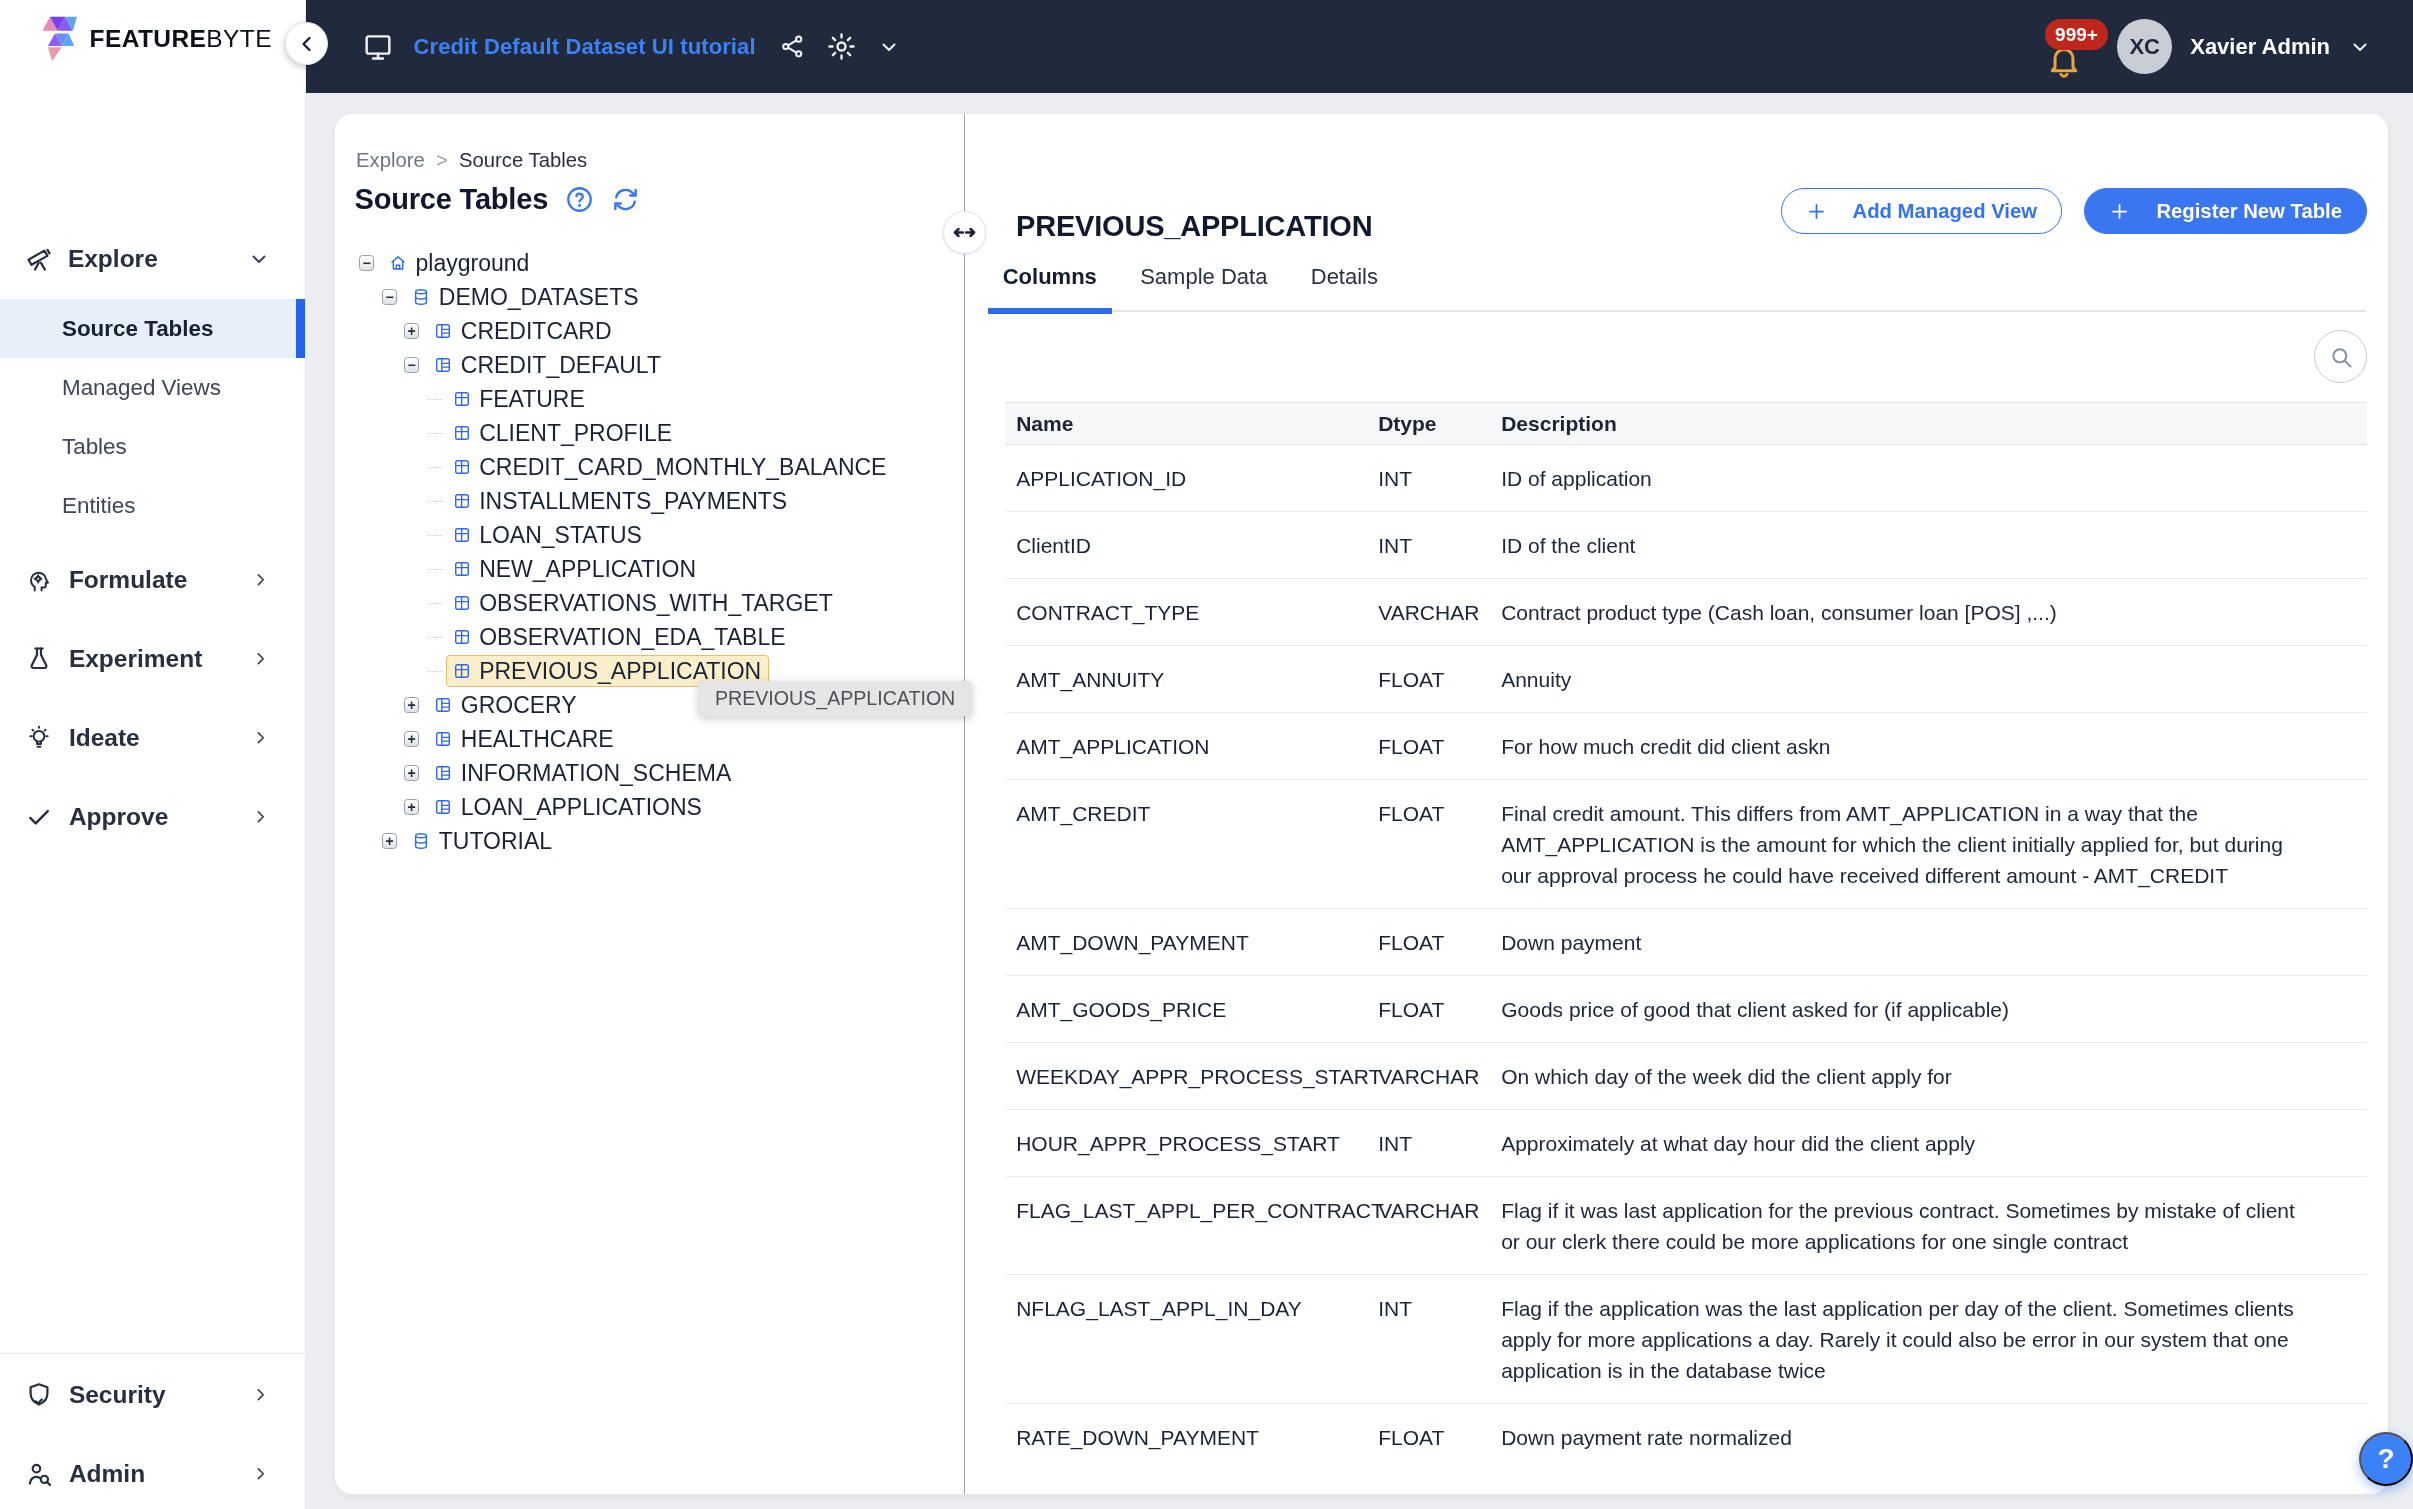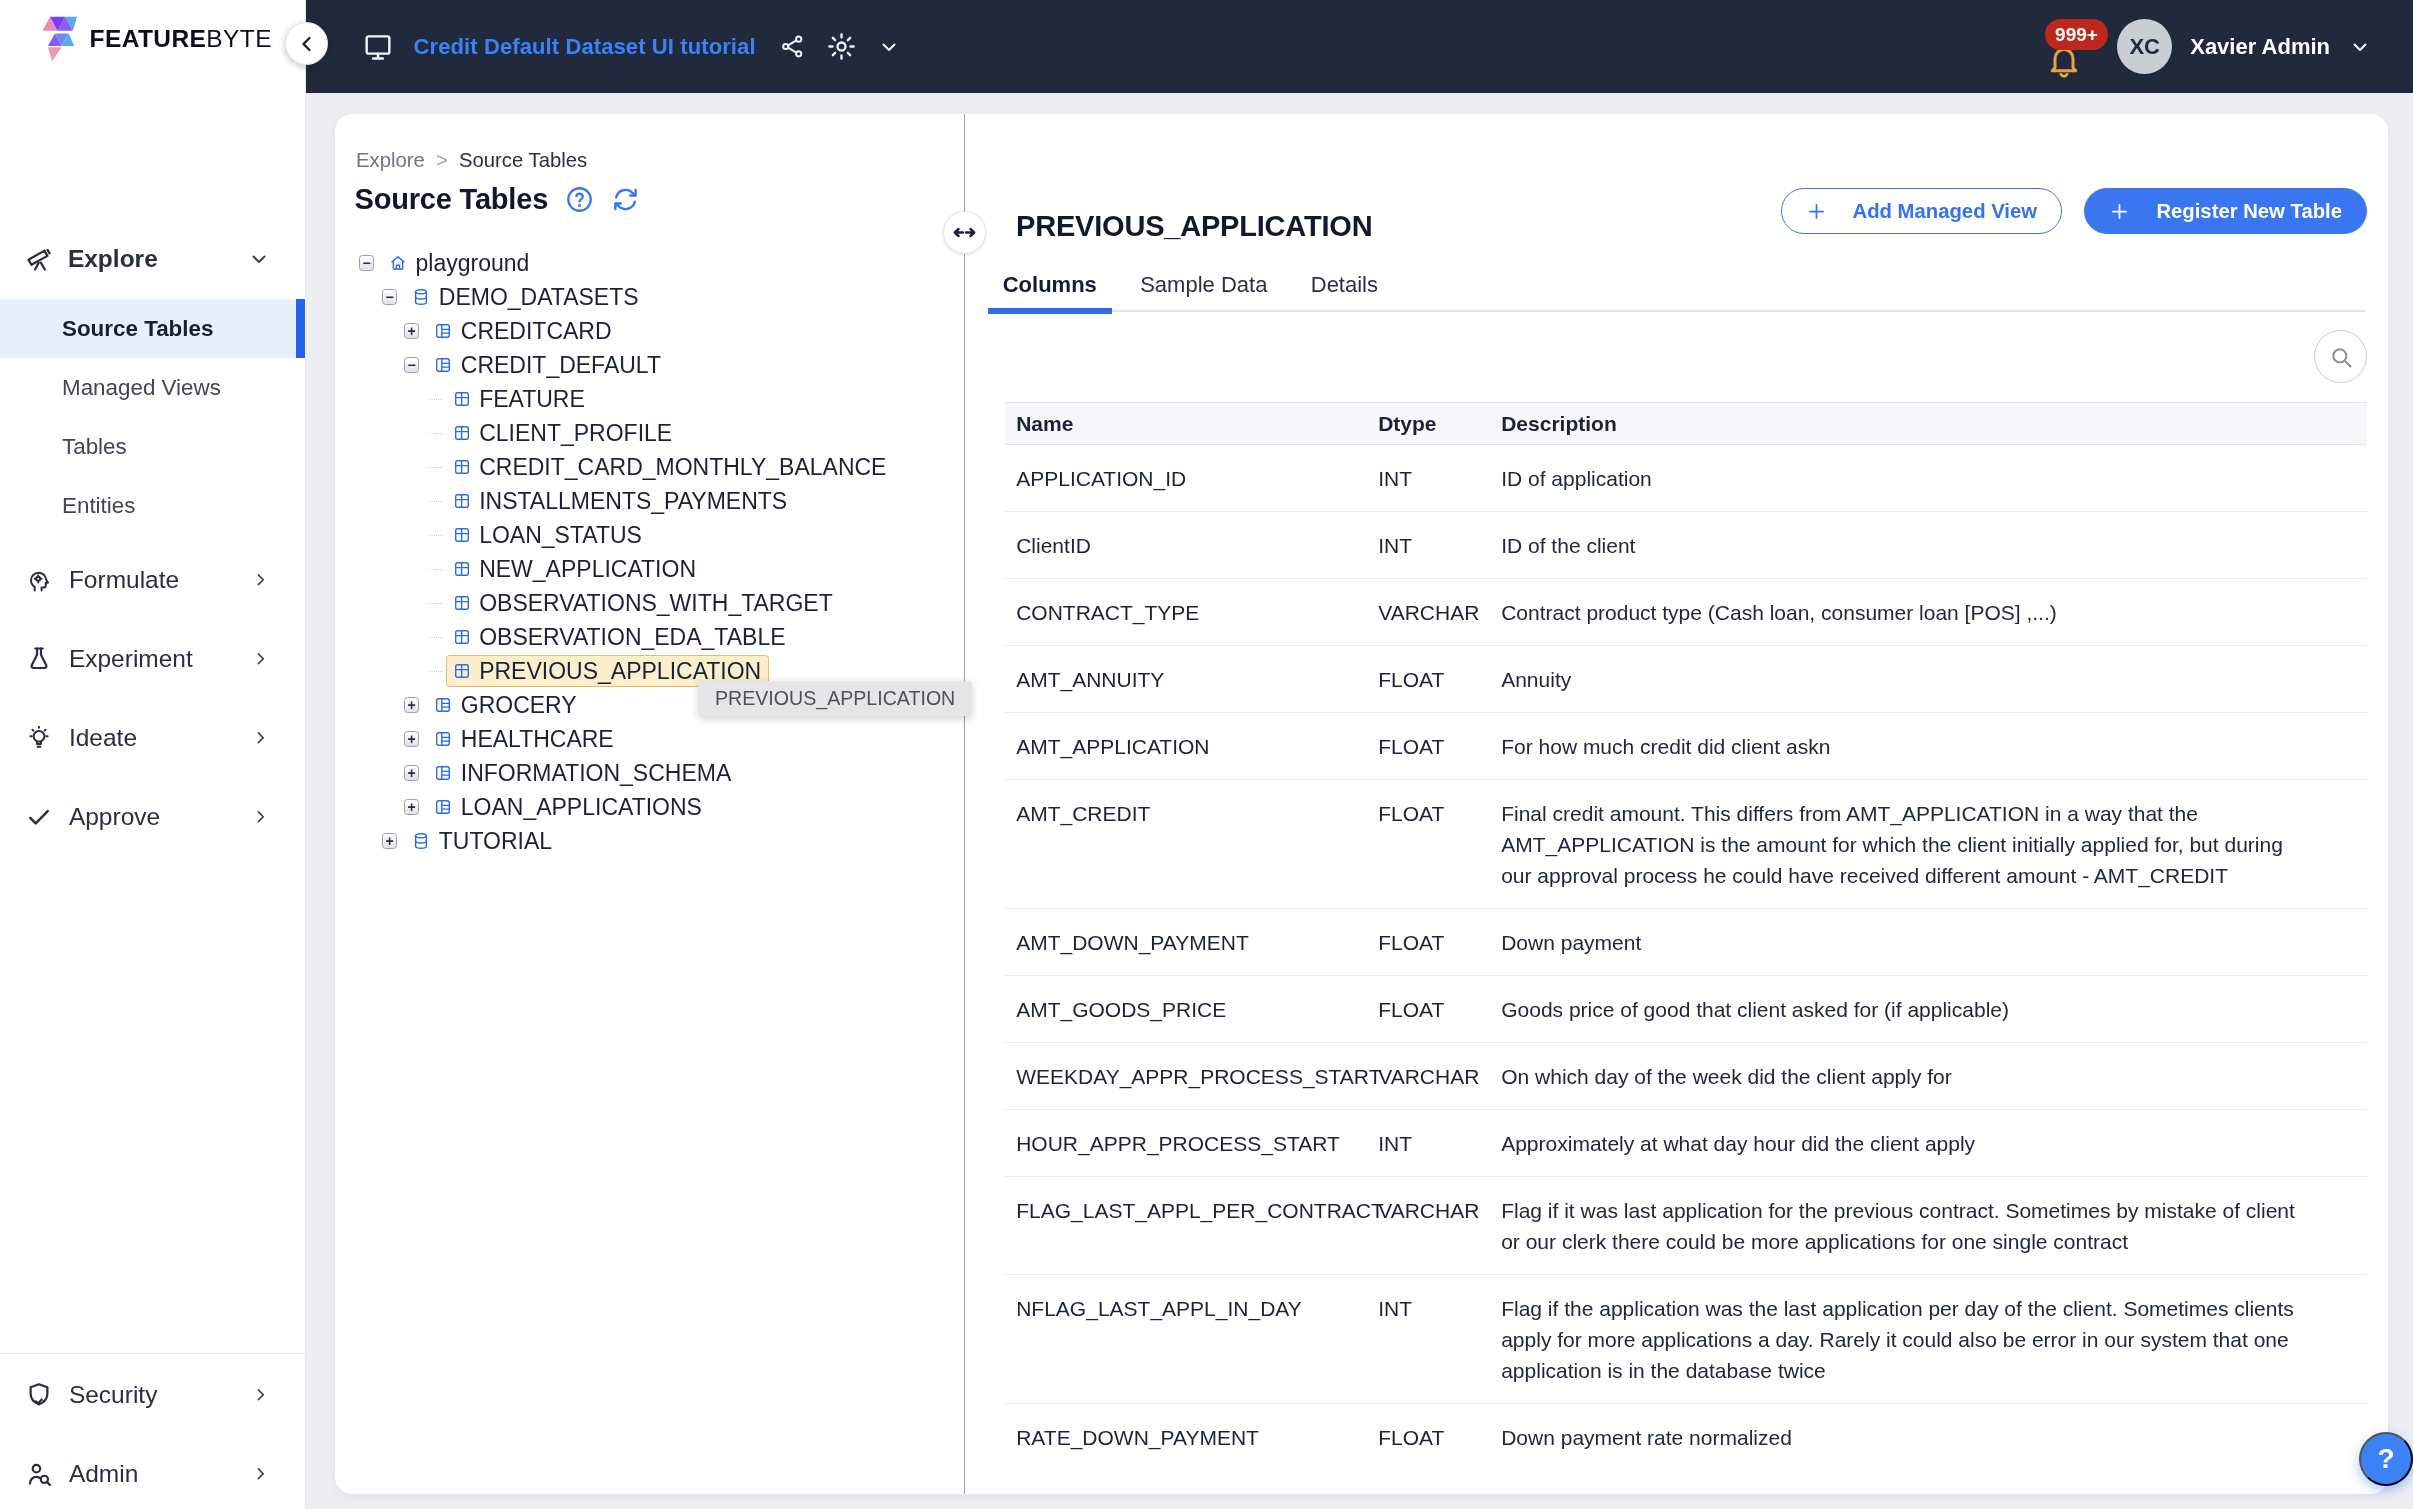--- a/index.html
+++ b/index.html
@@ -26,21 +26,21 @@
   
   .sidebar{position:absolute;left:0;top:0;width:306px;height:1509px;background:#fff;border-right:0.7px solid #E8EAEE;z-index:5;}
   .logo{position:absolute;left:41px;top:15.4px;display:flex;align-items:center;gap:12.6px;}
   .logo-text{font-size:24.5px;letter-spacing:0.4px;color:#0C1019;}
   .logo-bold{font-weight:800;}
   .logo-light{font-weight:400;}
   .nav-row{position:absolute;left:0;right:0;display:flex;align-items:center;padding-left:24.5px;cursor:pointer;}
   .explore-row{top:235px;height:48px;}
   .nav-ico{width:29px;height:29px;display:inline-flex;align-items:center;justify-content:center;color:#272E3F;flex:none;}
   .nav-ico svg{width:28px;height:28px;display:block;}
-  .nav-label{margin-left:15.4px;font-size:24.5px;font-weight:400;color:#272F41;}
+  .nav-label{margin-left:15.4px;font-size:24.5px;font-weight:700;color:#272F41;}
   .explore-row .nav-label{font-weight:600;}
   .nav-chev{position:absolute;right:34px;color:#3A4150;display:inline-flex;}
   .subnav{position:absolute;left:0;right:0;top:299px;}
   .sub-item{position:relative;height:59px;display:flex;align-items:center;padding-left:62px;
             font-size:22.4px;color:#3E4657;cursor:pointer;}
   .sub-item.active{background:#E7F0FA;color:#18202F;font-weight:600;}
   .sub-item.active::after{content:'';position:absolute;right:0;top:0;bottom:0;width:9px;background:#2563EB;}
   .menu{position:absolute;left:0;right:0;top:540px;}
   .menu .nav-row{position:relative;height:79px;}
   .bottom-menu{position:absolute;left:0;right:0;top:1355px;}
@@ -83,21 +83,21 @@
   
   .mp-title{position:absolute;left:681px;top:77px;font-size:29px;font-weight:800;color:#10192E;letter-spacing:-0.2px;}
   .mp-buttons{position:absolute;right:21px;top:74px;display:flex;gap:22.4px;}
   .btn{height:46px;border-radius:23px;display:inline-flex;align-items:center;gap:26px;padding:0 24px;
        font-size:20.3px;font-weight:600;cursor:pointer;font-family:inherit;}
   .btn .b-ico{display:inline-flex;}
   .btn.outline{background:#fff;border:1.4px solid #3B74F1;color:#3372F0;}
   .btn.filled{background:#3B76F1;border:1.4px solid #3B76F1;color:#fff;}
   .tabs{position:absolute;left:653px;top:150px;width:1378px;height:34px;display:flex;gap:14px;}
   .tabs-divider{position:absolute;left:0;right:0;top:46px;height:2.1px;background:#E2E5E9;}
-  .tab{position:relative;padding:0 14.7px;display:flex;align-items:flex-end;font-size:22px;color:#2A3142;
+  .tab{position:relative;padding:0 14.7px;display:flex;align-items:flex-start;font-size:22px;color:#2A3142;
        font-weight:500;cursor:pointer;}
   .tab.active{color:#131C33;font-weight:700;}
   .tab.active::after{content:'';position:absolute;left:0;right:0;top:44px;height:6.3px;background:#2F6BEB;z-index:1;}
   .search-btn{position:absolute;left:1979px;top:216px;width:53px;height:53px;border-radius:50%;background:#fff;
               border:1.4px solid #C6CBD3;color:#87909D;display:flex;align-items:center;justify-content:center;cursor:pointer;}
 
   
   .table{position:absolute;left:670px;top:288px;width:1362px;}
   .thead{display:grid;grid-template-columns:362px 123px 1fr;align-items:center;height:43px;background:#F6F7F9;
          border-top:1.4px solid #E0E4E9;border-bottom:1.4px solid #E0E4E9;padding-left:11.2px;

